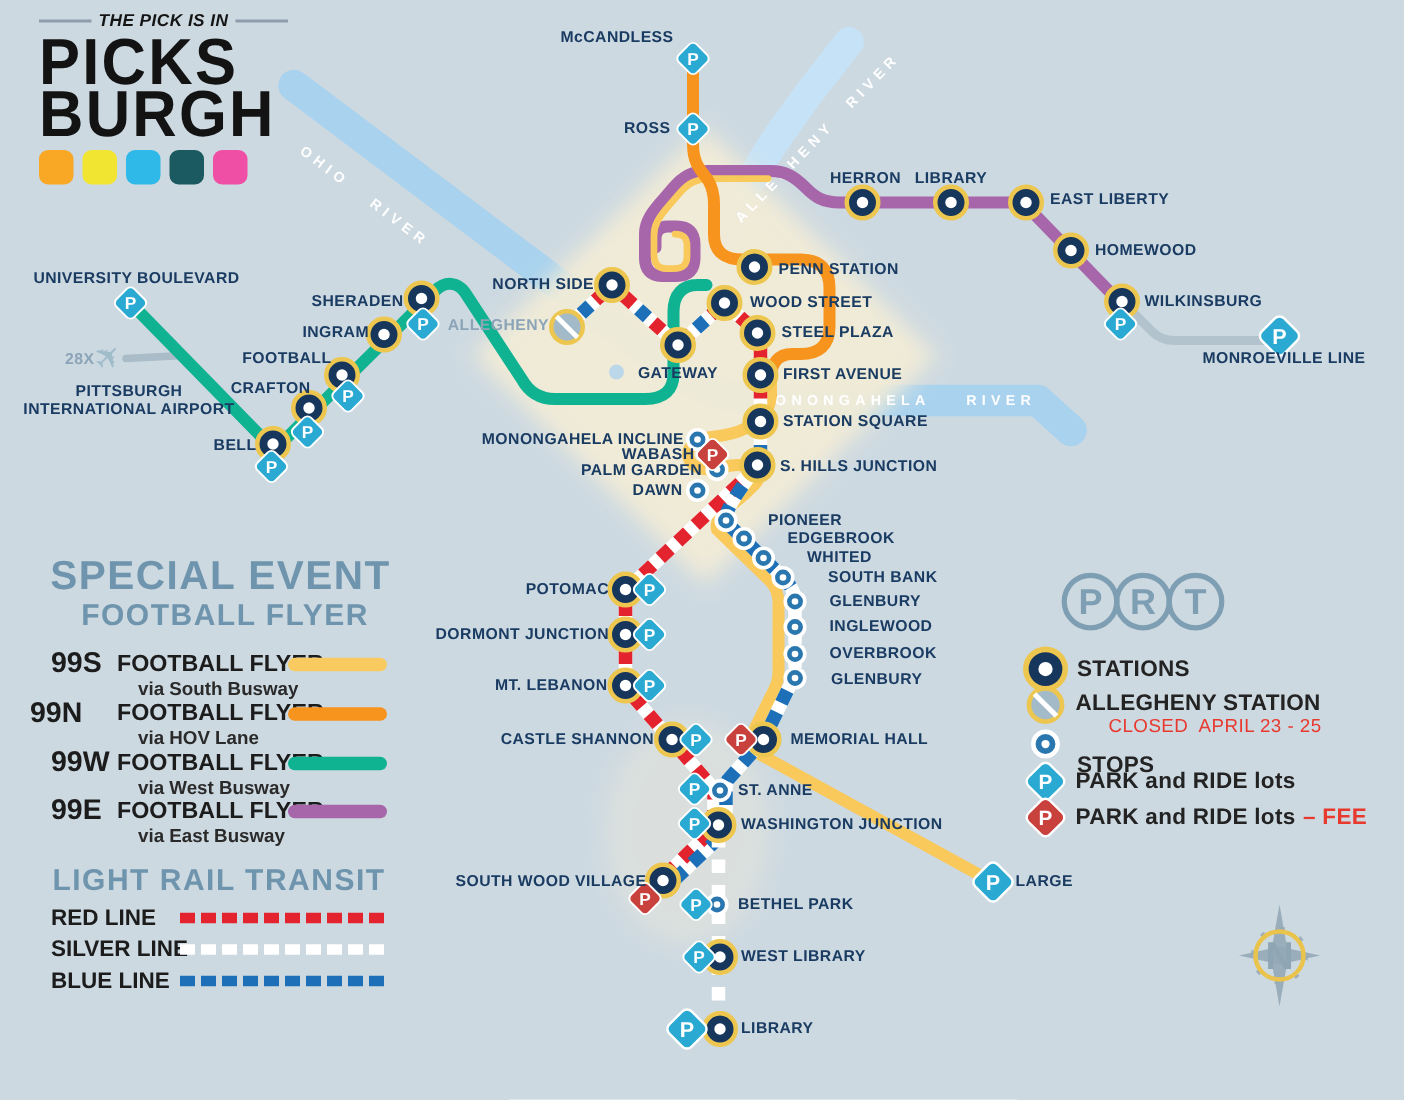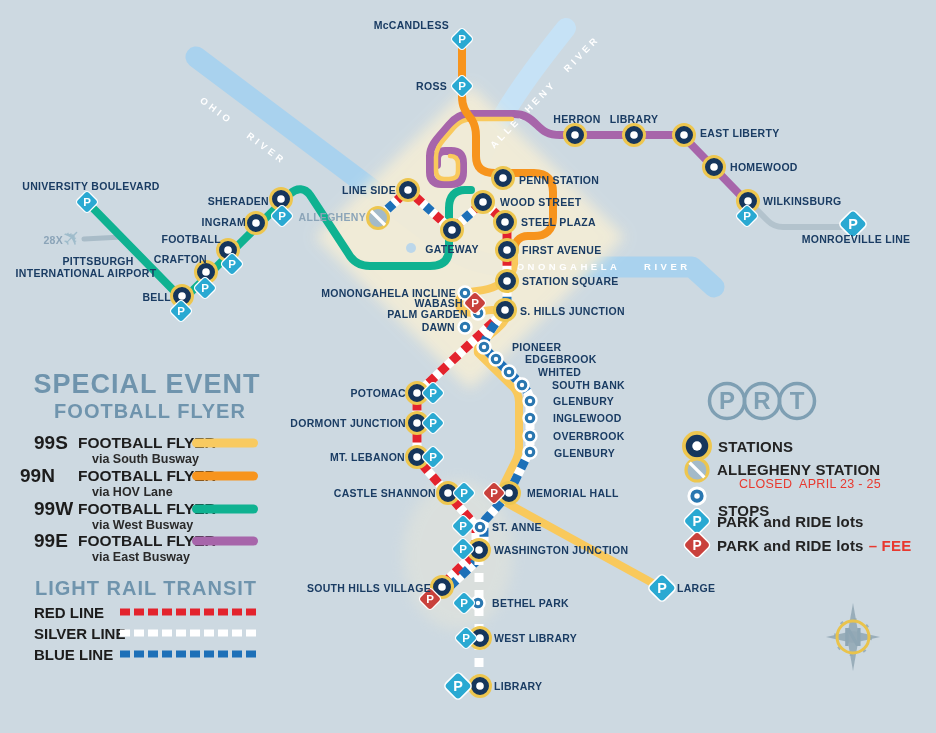--- a/index.html
+++ b/index.html
@@ -206,21 +206,21 @@
 
 <div>
   <div class="lbl ra" style="left:449px;top:25px">McCANDLESS</div>
   <div class="lbl ra" style="left:447px;top:86px">ROSS</div>
   <div class="lbl ca" style="left:577px;top:119px">HERRON</div>
   <div class="lbl ca" style="left:634px;top:119px">LIBRARY</div>
   <div class="lbl la" style="left:700px;top:133px">EAST LIBERTY</div>
   <div class="lbl la" style="left:730px;top:167px">HOMEWOOD</div>
   <div class="lbl la" style="left:763px;top:201px">WILKINSBURG</div>
   <div class="lbl ca" style="left:856px;top:239px">MONROEVILLE LINE</div>
-  <div class="lbl ra" style="left:396px;top:190px" able="false">LINE SIDE</div>
+  <div class="lbl ra" style="left:396px;top:190px" able="false">NORTH SIDE</div>
   <div class="lbl ra gray" style="left:366px;top:217px">ALLEGHENY</div>
   <div class="lbl ca" style="left:452px;top:249px">GATEWAY</div>
   <div class="lbl la" style="left:519px;top:180px">PENN STATION</div>
   <div class="lbl la" style="left:500px;top:202px">WOOD STREET</div>
   <div class="lbl la" style="left:521px;top:222px">STEEL PLAZA</div>
   <div class="lbl la" style="left:522px;top:250px">FIRST AVENUE</div>
   <div class="lbl la" style="left:522px;top:281px">STATION SQUARE</div>
   <div class="lbl la" style="left:520px;top:311px">S. HILLS JUNCTION</div>
   <div class="lbl ra" style="left:456px;top:293px">MONONGAHELA INCLINE</div>
   <div class="lbl ra" style="left:463px;top:303px">WABASH</div>
@@ -234,36 +234,52 @@
   <div class="lbl la" style="left:553px;top:418px">INGLEWOOD</div>
   <div class="lbl la" style="left:553px;top:436px">OVERBROOK</div>
   <div class="lbl la" style="left:554px;top:453px">GLENBURY</div>
   <div class="lbl ra" style="left:406px;top:393px">POTOMAC</div>
   <div class="lbl ra" style="left:406px;top:423px">DORMONT JUNCTION</div>
   <div class="lbl ra" style="left:405px;top:457px">MT. LEBANON</div>
   <div class="lbl ra" style="left:436px;top:493px">CASTLE SHANNON</div>
   <div class="lbl la" style="left:527px;top:493px">MEMORIAL HALL</div>
   <div class="lbl la" style="left:492px;top:527px">ST. ANNE</div>
   <div class="lbl la" style="left:494px;top:550px">WASHINGTON JUNCTION</div>
-  <div class="lbl ra" style="left:431px;top:588px">SOUTH HILLS VILLAGE</div>
+  <div class="lbl ra" style="left:431px;top:588px">SOUTH WOOD VILLAGE</div>
   <div class="lbl la" style="left:492px;top:603px">BETHEL PARK</div>
   <div class="lbl la" style="left:494px;top:638px">WEST LIBRARY</div>
   <div class="lbl la" style="left:494px;top:686px">LIBRARY</div>
   <div class="lbl la" style="left:677px;top:588px">LARGE</div>
   <div class="lbl ca" style="left:91px;top:186px">UNIVERSITY BOULEVARD</div>
   <div class="lbl ra" style="left:269px;top:201px">SHERADEN</div>
   <div class="lbl ra" style="left:246px;top:222px">INGRAM</div>
   <div class="lbl ra" style="left:221px;top:239px">FOOTBALL</div>
   <div class="lbl ra" style="left:207px;top:259px">CRAFTON</div>
   <div class="lbl ra" style="left:171px;top:297px">BELL</div>
   <div class="lbl ra gray" style="left:63px;top:240px">28X</div>
-  <div class="lbl ca" style="left:98px;top:261px">PITTSBURGH</div>
+  <div class="lbl ca" style="left:86px;top:261px">PITTSBURGH</div>
   <div class="lbl ca" style="left:86px;top:273px">INTERNATIONAL AIRPORT</div>
 </div>
 
+<div id="logo">
+  <div class="tagrow">
+    <div class="tagdash"></div>
+    <span class="tagline">THE PICK IS IN</span>
+    <div class="tagdash"></div>
+  </div>
+  <div class="logoword" style="margin-top:3px">PICKS</div>
+  <div class="logoword">BURGH</div>
+  <div class="sqrow">
+    <div class="sq sq1"></div>
+    <div class="sq sq2"></div>
+    <div class="sq sq3"></div>
+    <div class="sq sq4"></div>
+    <div class="sq sq5"></div>
+  </div>
+</div>
 
 <div>
   <div class="ll-title1 ca" style="left:147px;top:384px;position:absolute">SPECIAL EVENT</div>
   <div class="ll-title2 ca" style="left:150px;top:411px;position:absolute">FOOTBALL FLYER</div>
 
   <span class="code" style="left:34px;top:443px">99S</span>
   <span class="rname" style="left:78px;top:443px">FOOTBALL FLYER</span>
   <span class="rvia" style="left:92px;top:459px">via South Busway</span>
   <div class="sw c99s" style="left:192px;top:443px"></div>
 

